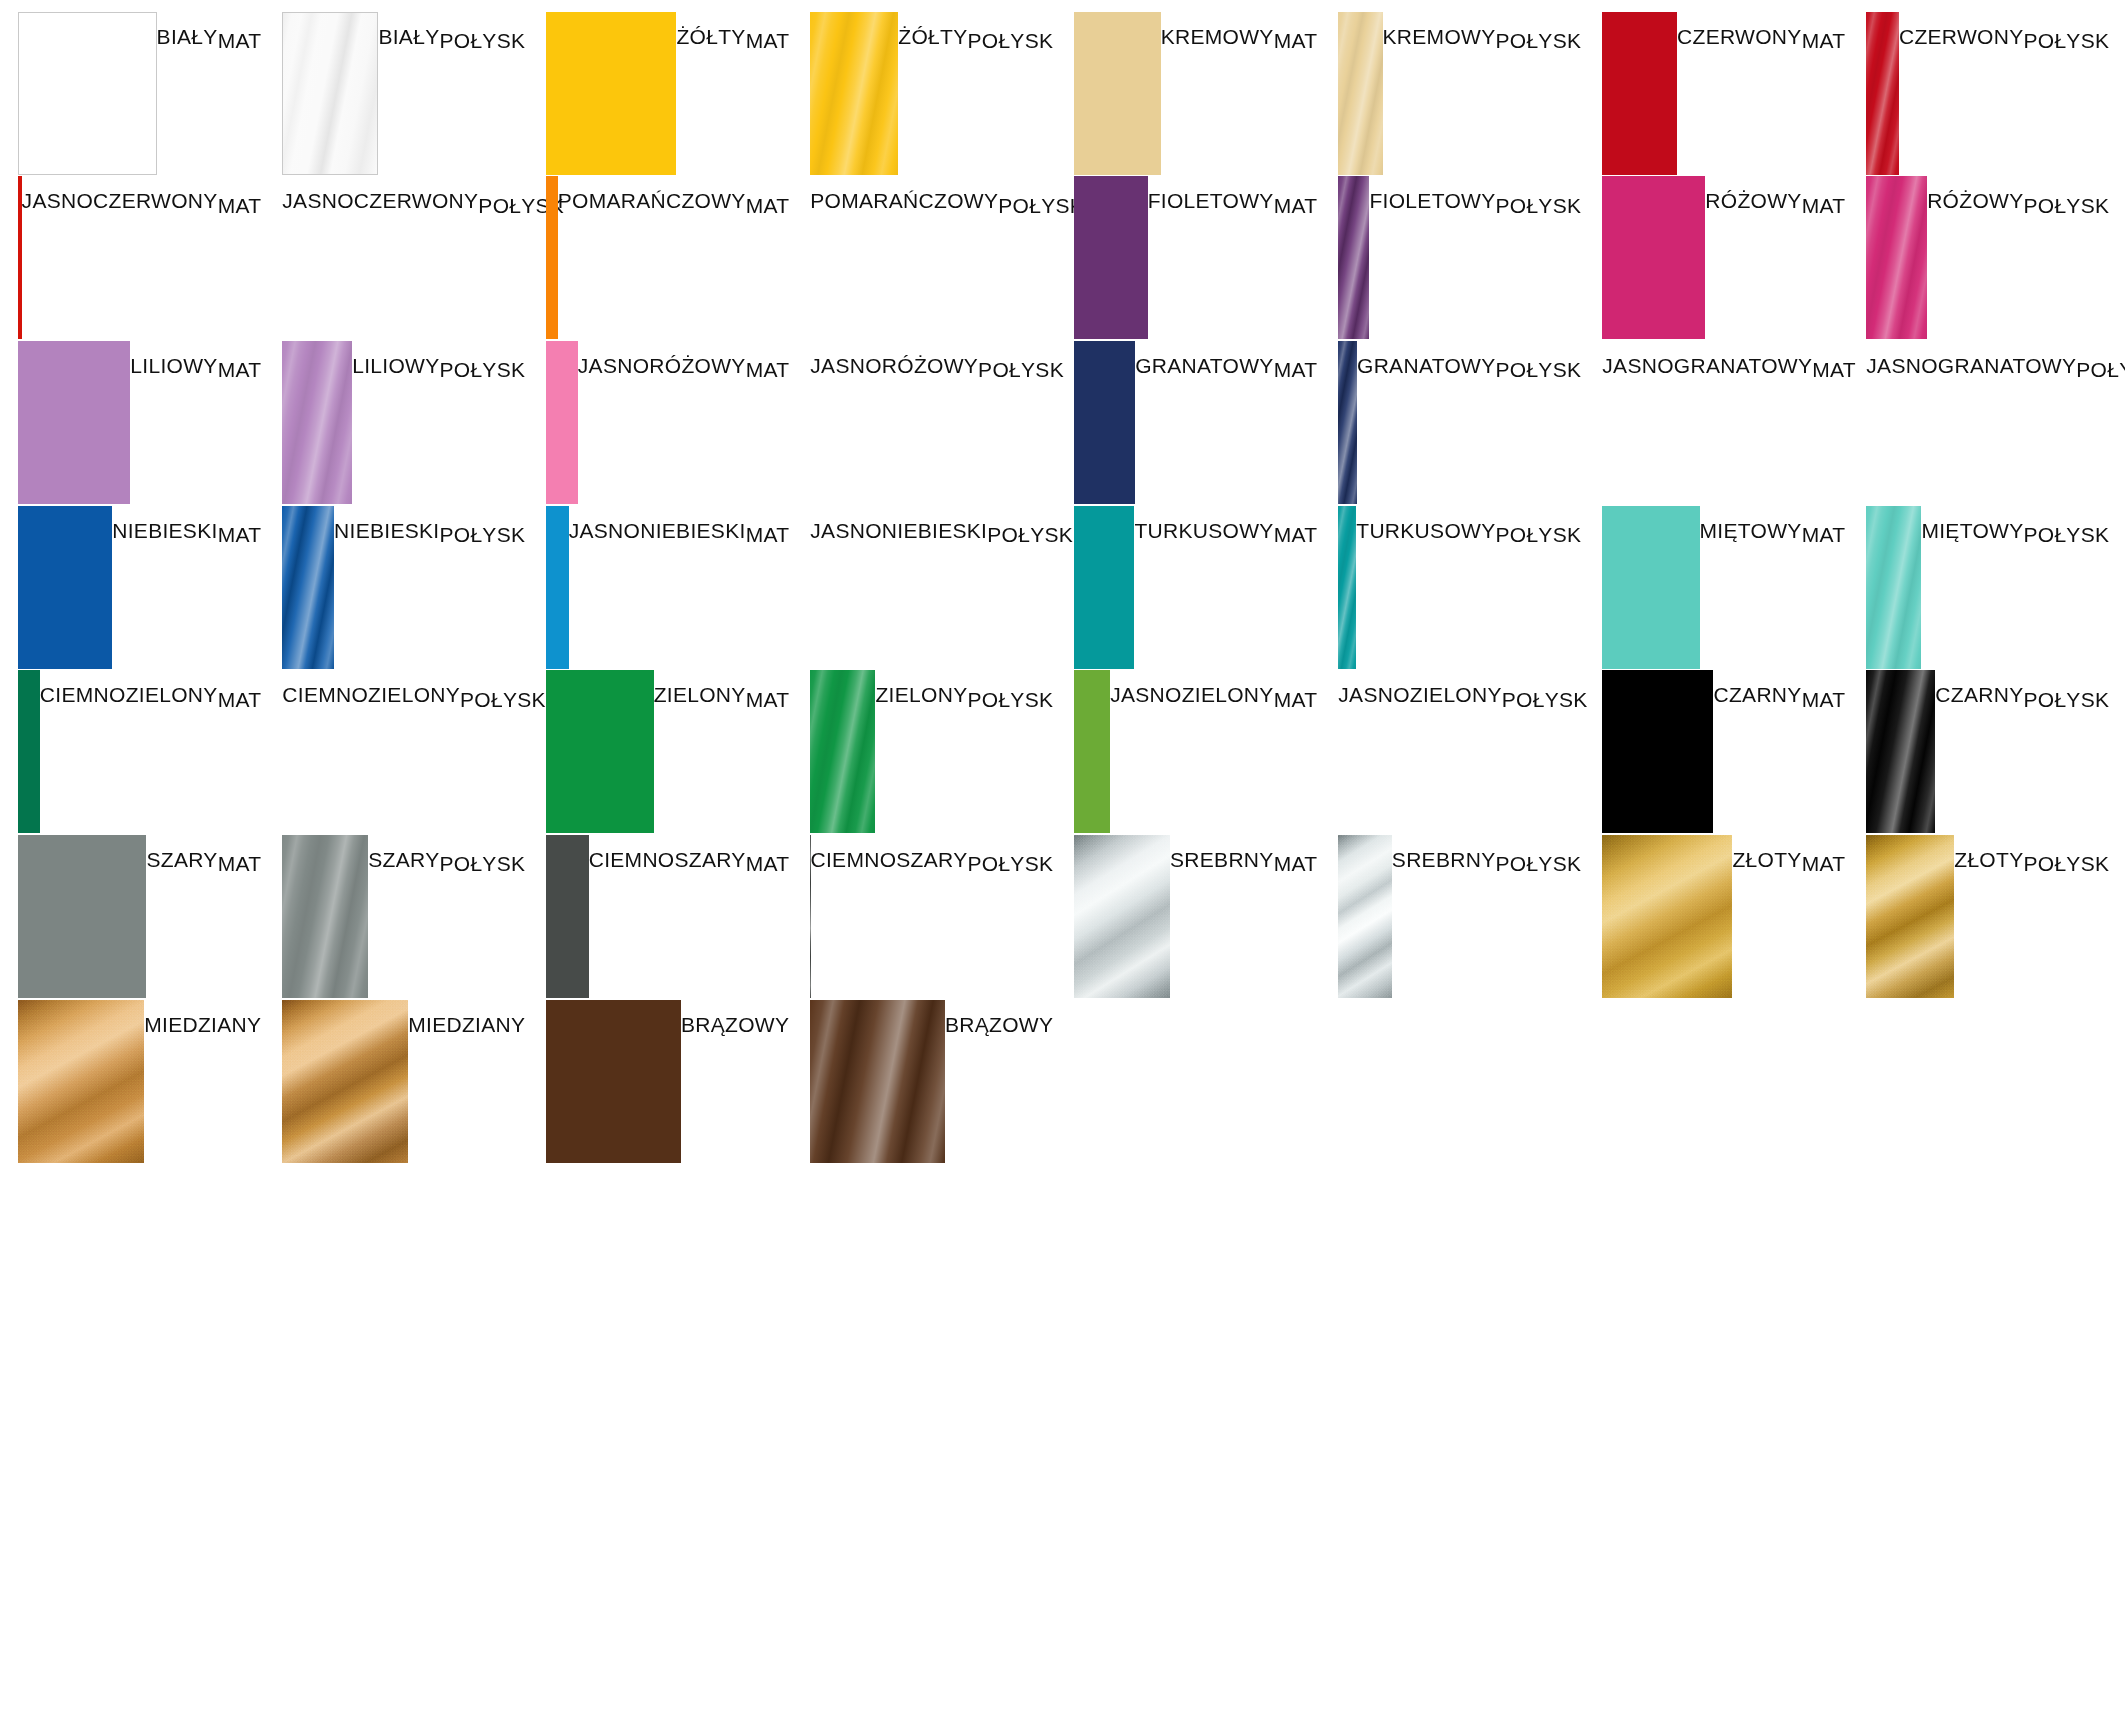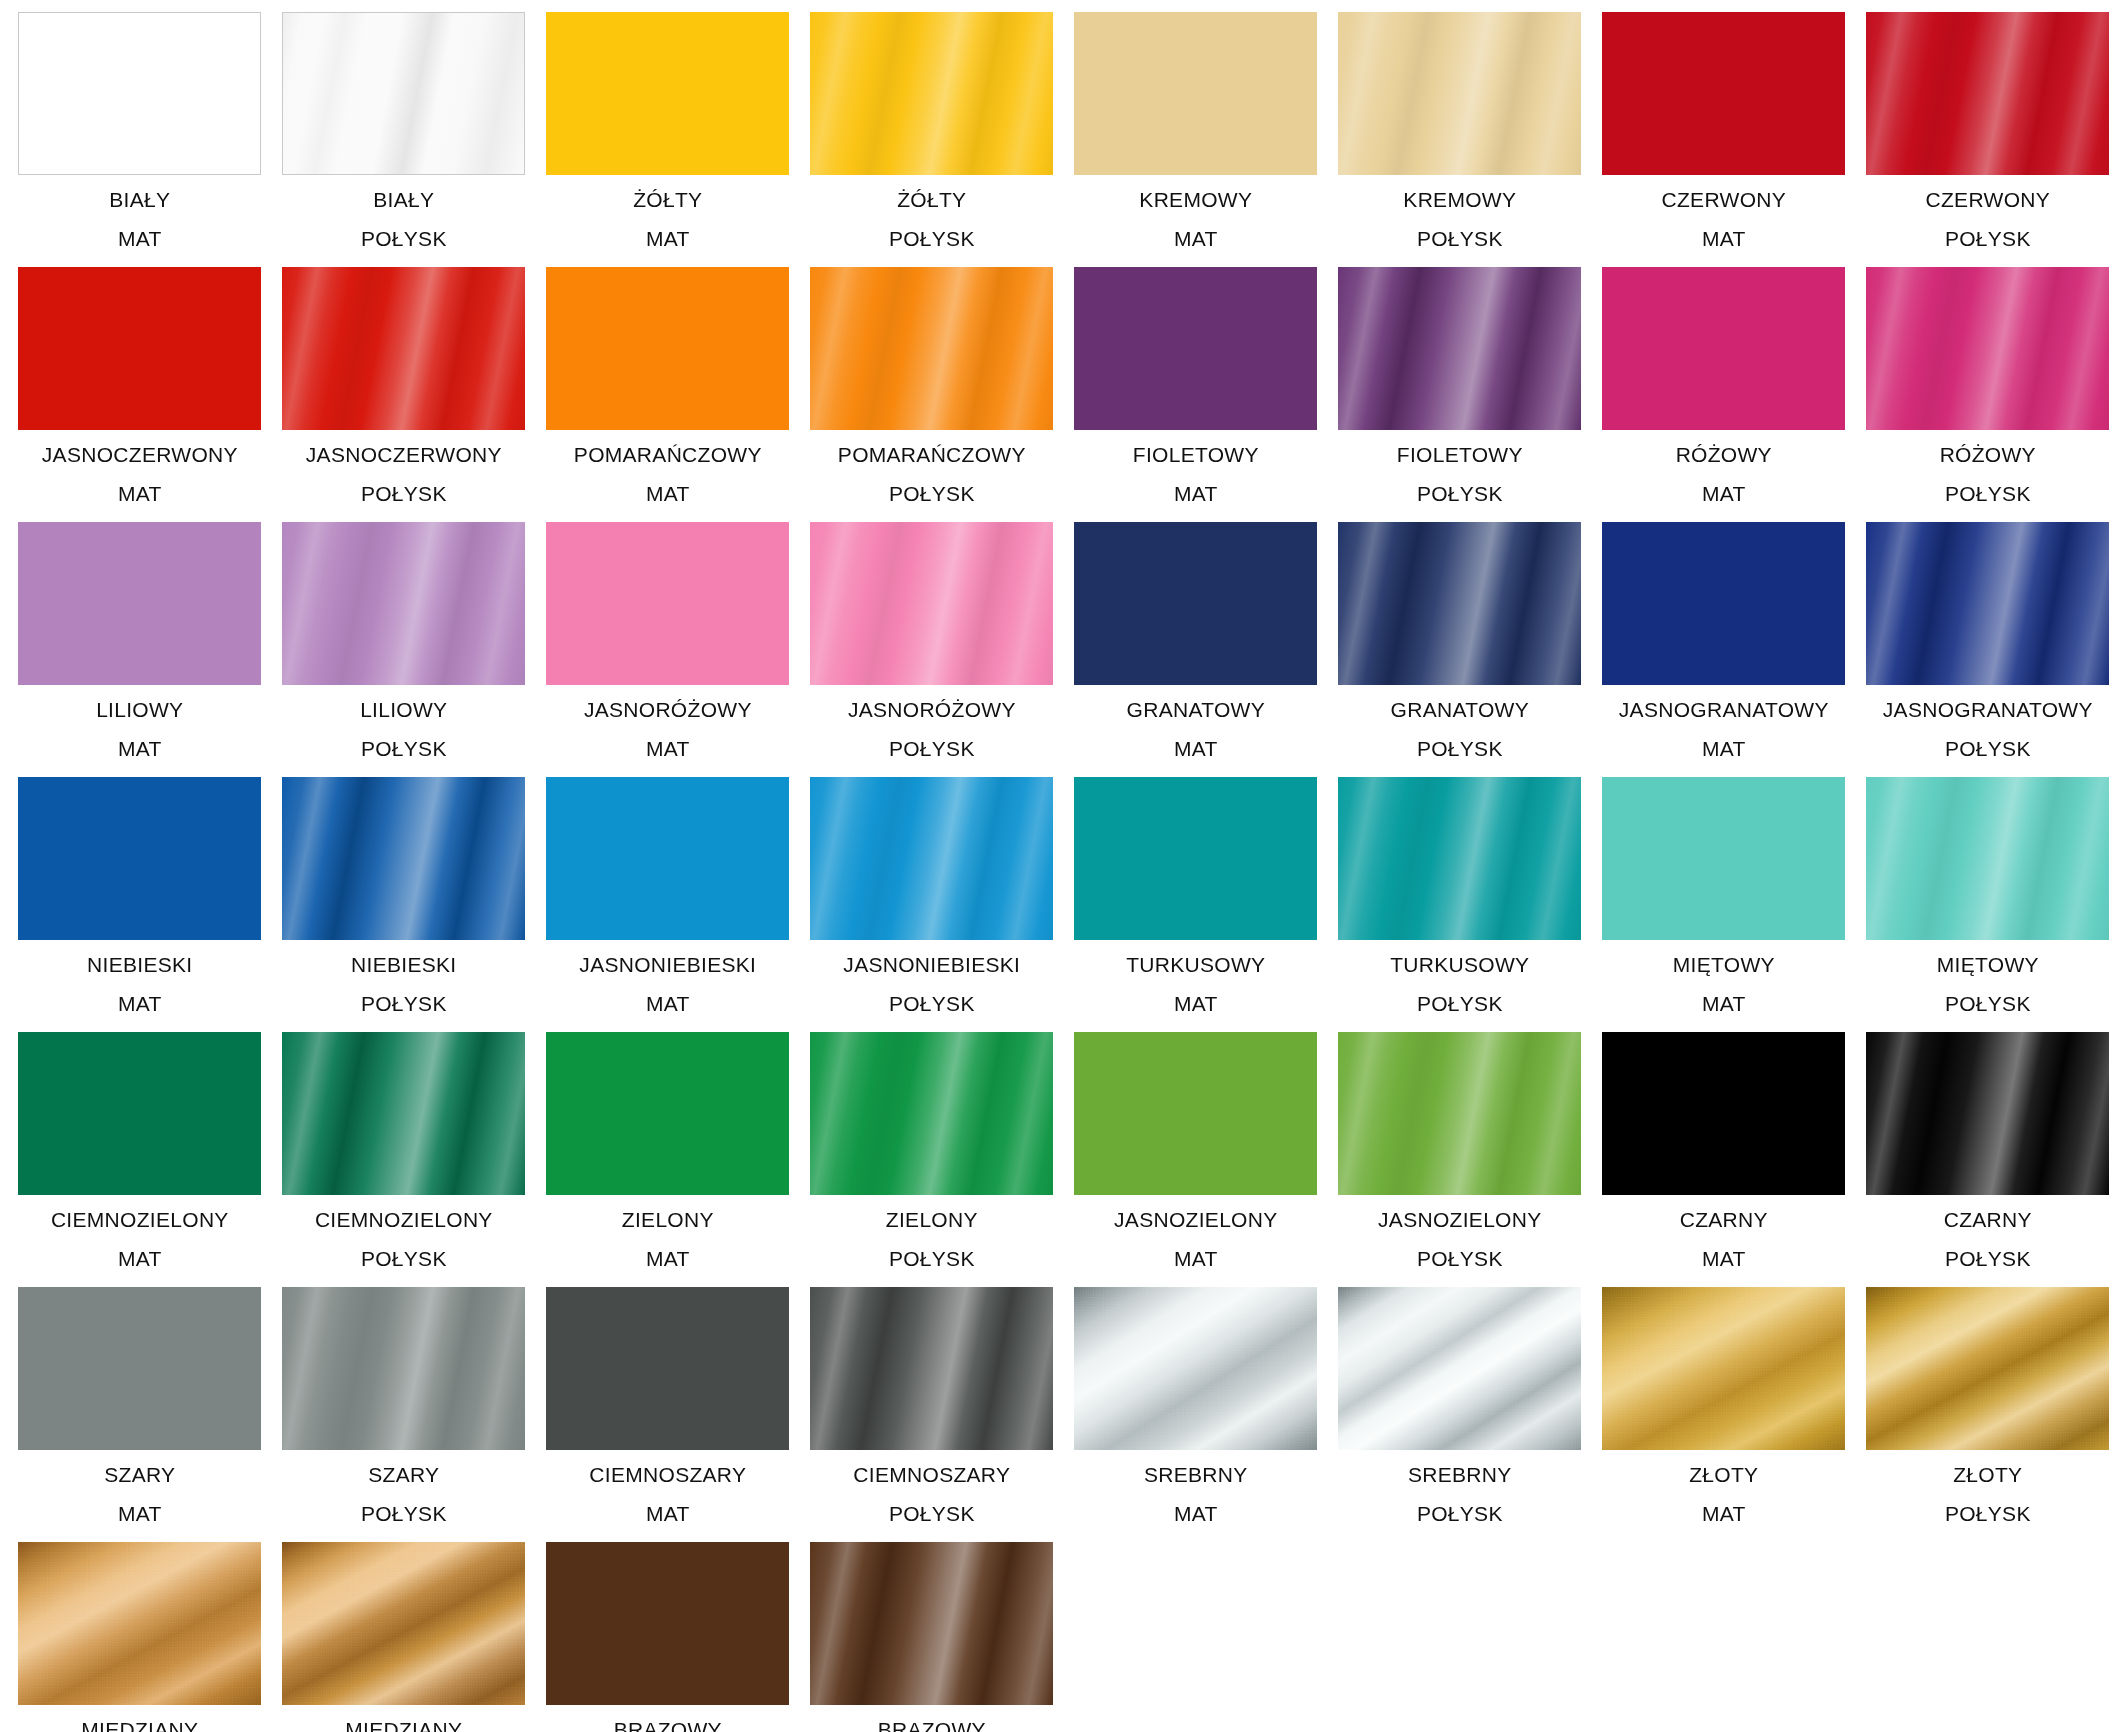--- a/index.html
+++ b/index.html
@@ -26,21 +26,21 @@
     flex-direction: row;
     flex-wrap: nowrap;
     width: 2108px;
     margin-bottom: 0;
   }
 
   .swatch-cell {
     width: 243px;
     margin-right: 21px;
     display: flex;
-    flex-direction: column;
+    flex-direction: row;
     align-items: stretch;
     margin-bottom: 1.7px;
   }
   .swatch-cell:last-child { margin-right: 0; }
 
   .swatch-chip {
     width: 243px;
     height: 163px;
     display: block;
     position: relative;

